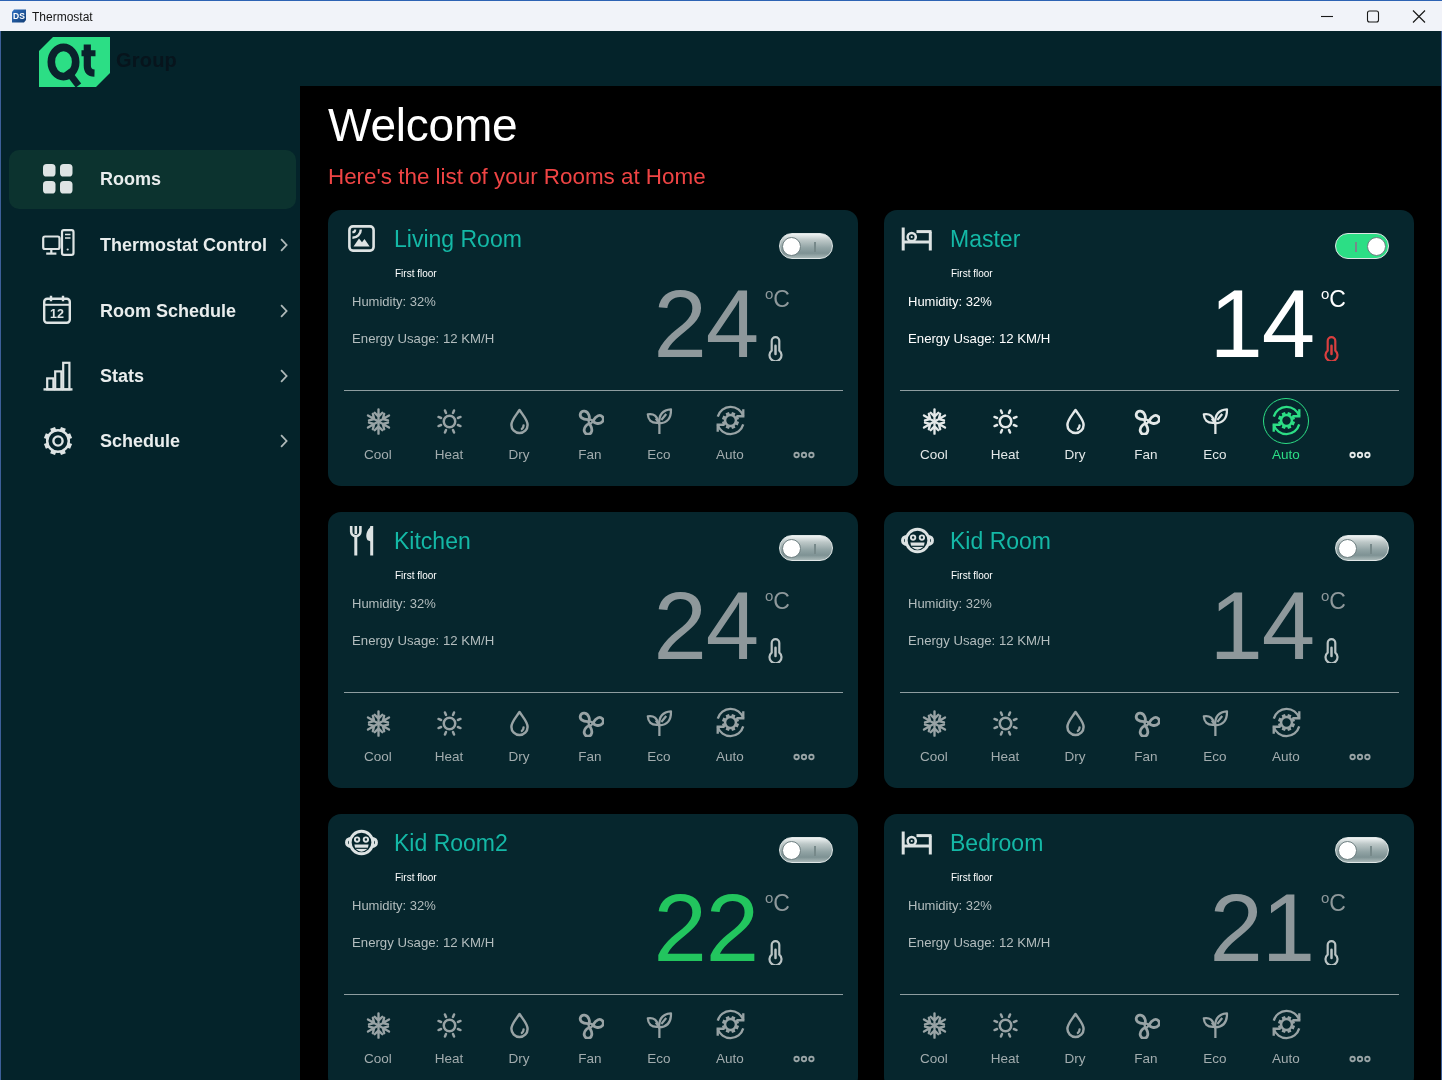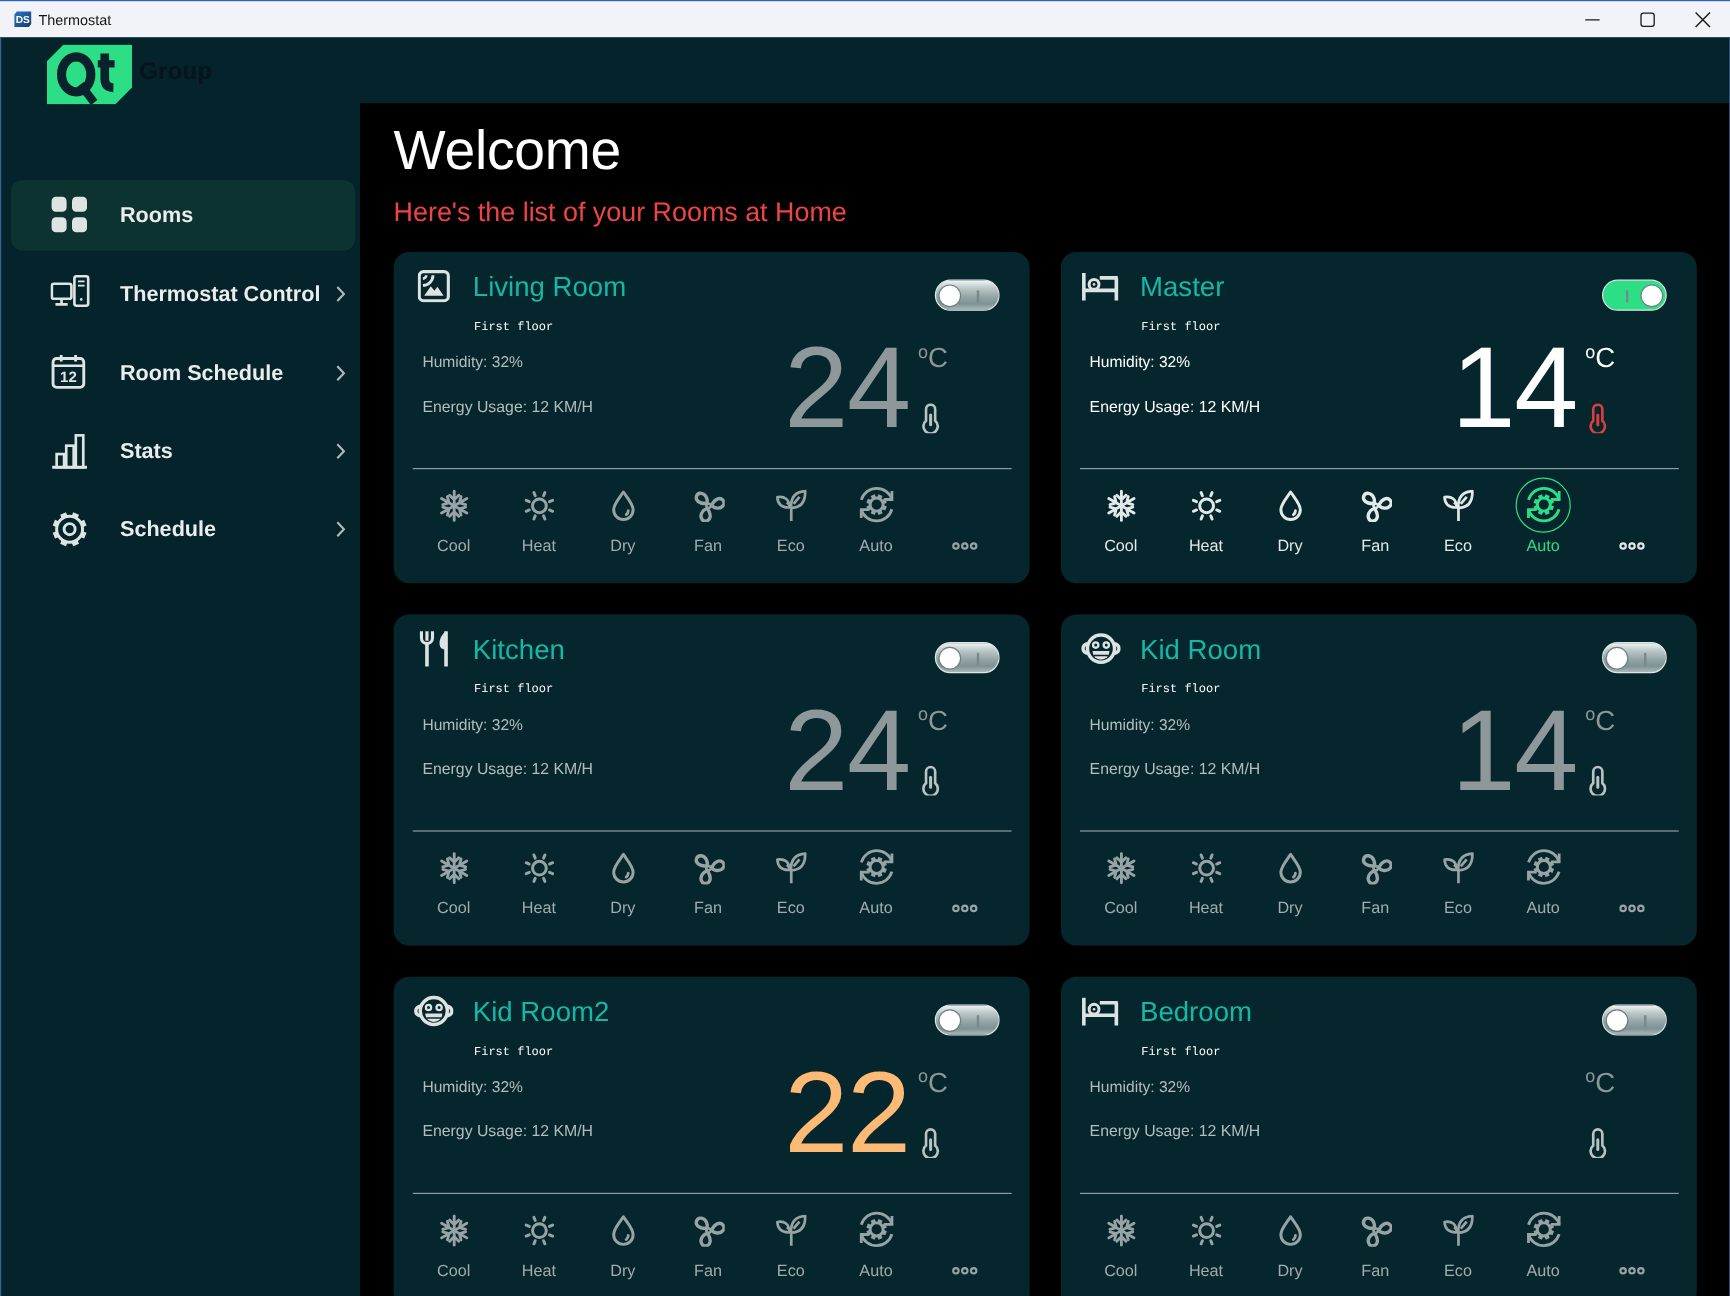--- a/index.html
+++ b/index.html
@@ -32,21 +32,21 @@
 .card { position:absolute; width:530px; height:276px; background:#06262D; border-radius:13px; }
 .ricon { position:absolute; left:17px; top:13px; width:33px; height:31px; display:flex;
   align-items:center; justify-content:center; }
 .rtitle { position:absolute; left:66px; top:15.5px; font-size:23px; color:#14b8a6; }
 .tog { position:absolute; left:451px; top:23px; width:54px; height:26px; border-radius:13px; }
 .tog.off { background:linear-gradient(180deg, #EFF3F3 0%, #BDC8C8 25%, #91A3A4 58%, #7E9294 80%, #A9B8B8 100%); border:1px solid #DFE6E6; }
 .tog.on  { background:#2CDE85; border:1.5px solid #DEE4E4; }
 .tog .knob { position:absolute; top:2.5px; width:19px; height:19px; border-radius:50%;
   background:#FFF; border:1px solid #6E7F81; }
 .tog .dash { position:absolute; top:8px; width:1.6px; height:9.5px; background:#77898A; }
-.floor { position:absolute; left:67px; top:58px; font-size:10px; color:#FFF;font-family:Liberation Mono, monospace; }
+.floor { position:absolute; left:67px; top:58px; font-size:10px; color:#FFF; }
 .hum  { position:absolute; left:24px; top:84px;  font-size:13px; }
 .ener { position:absolute; left:24px; top:121px; font-size:13.2px; }
 .temp { position:absolute; right:100px; top:66px; font-size:96px; line-height:1; letter-spacing:-1.2px; }
 .oc { position:absolute; left:437px; top:75px; }
 .oc .o { font-size:15px; vertical-align:8px; }
 .oc .c { font-size:23px; }
 .thermo { position:absolute; left:439px; top:126px; }
 .divider { position:absolute; left:16px; top:180px; width:499px; height:1px; background:rgba(255,255,255,0.55); }
 .micon { position:absolute; top:197.5px; }
 .mlabel { position:absolute; top:237px; width:80px; text-align:center; font-size:13.5px; }
@@ -475,21 +475,21 @@
 </svg>
     </div>
 <div class="rtitle">Kid Room2</div>
 <div class="tog off">
       <div class="dash" style="left:34px"></div>
       <div class="knob" style="left:2px"></div>
     </div>
 <div class="floor">First floor</div>
 <div class="hum" style="color:#B3BDBE">Humidity: 32%</div>
 <div class="ener" style="color:#B3BDBE">Energy Usage: 12 KM/H</div>
-<div class="temp" style="color:#fdba74">22</div>
+<div class="temp" style="color:#22c55e">22</div>
 <div class="oc" style="color:#8E989B"><span class="o">o</span><span class="c">C</span></div>
 <div class="thermo"><svg width="17" height="25" viewBox="0 0 17 25" fill="none">
 <path d="M4.7 14.6 V5 a3.8 3.8 0 0 1 7.6 0 V14.6 a6 6 0 1 1 -7.6 0 Z" stroke="#B9C3C4" stroke-width="2.2"></path>
 <path d="M8.5 9.8 V18" stroke="#B9C3C4" stroke-width="2.5" stroke-linecap="round"></path>
 </svg></div>
 <div class="divider"></div>
 <svg class="micon" style="left:36.5px;top:197.5px;color:#98A3A5" width="27" height="27" viewBox="0 0 24 24">
       <g stroke="currentColor" fill="none">
         <path d="M12 1.2 V22.8 M8.6 4.2 L12 7.6 L15.4 4.2 M8.6 19.8 L12 16.4 L15.4 19.8" stroke-width="2.1" stroke-linecap="round" stroke-linejoin="round"></path>
         <g transform="rotate(60 12 12)">
@@ -576,20 +576,21 @@
 </svg>
     </div>
 <div class="rtitle">Bedroom</div>
 <div class="tog off">
       <div class="dash" style="left:34px"></div>
       <div class="knob" style="left:2px"></div>
     </div>
 <div class="floor">First floor</div>
 <div class="hum" style="color:#B3BDBE">Humidity: 32%</div>
 <div class="ener" style="color:#B3BDBE">Energy Usage: 12 KM/H</div>
+<div class="temp" style="color:#8E989B">21</div>
 <div class="oc" style="color:#8E989B"><span class="o">o</span><span class="c">C</span></div>
 <div class="thermo"><svg width="17" height="25" viewBox="0 0 17 25" fill="none">
 <path d="M4.7 14.6 V5 a3.8 3.8 0 0 1 7.6 0 V14.6 a6 6 0 1 1 -7.6 0 Z" stroke="#B9C3C4" stroke-width="2.2"></path>
 <path d="M8.5 9.8 V18" stroke="#B9C3C4" stroke-width="2.5" stroke-linecap="round"></path>
 </svg></div>
 <div class="divider"></div>
 <svg class="micon" style="left:36.5px;top:197.5px;color:#98A3A5" width="27" height="27" viewBox="0 0 24 24">
       <g stroke="currentColor" fill="none">
         <path d="M12 1.2 V22.8 M8.6 4.2 L12 7.6 L15.4 4.2 M8.6 19.8 L12 16.4 L15.4 19.8" stroke-width="2.1" stroke-linecap="round" stroke-linejoin="round"></path>
         <g transform="rotate(60 12 12)">

